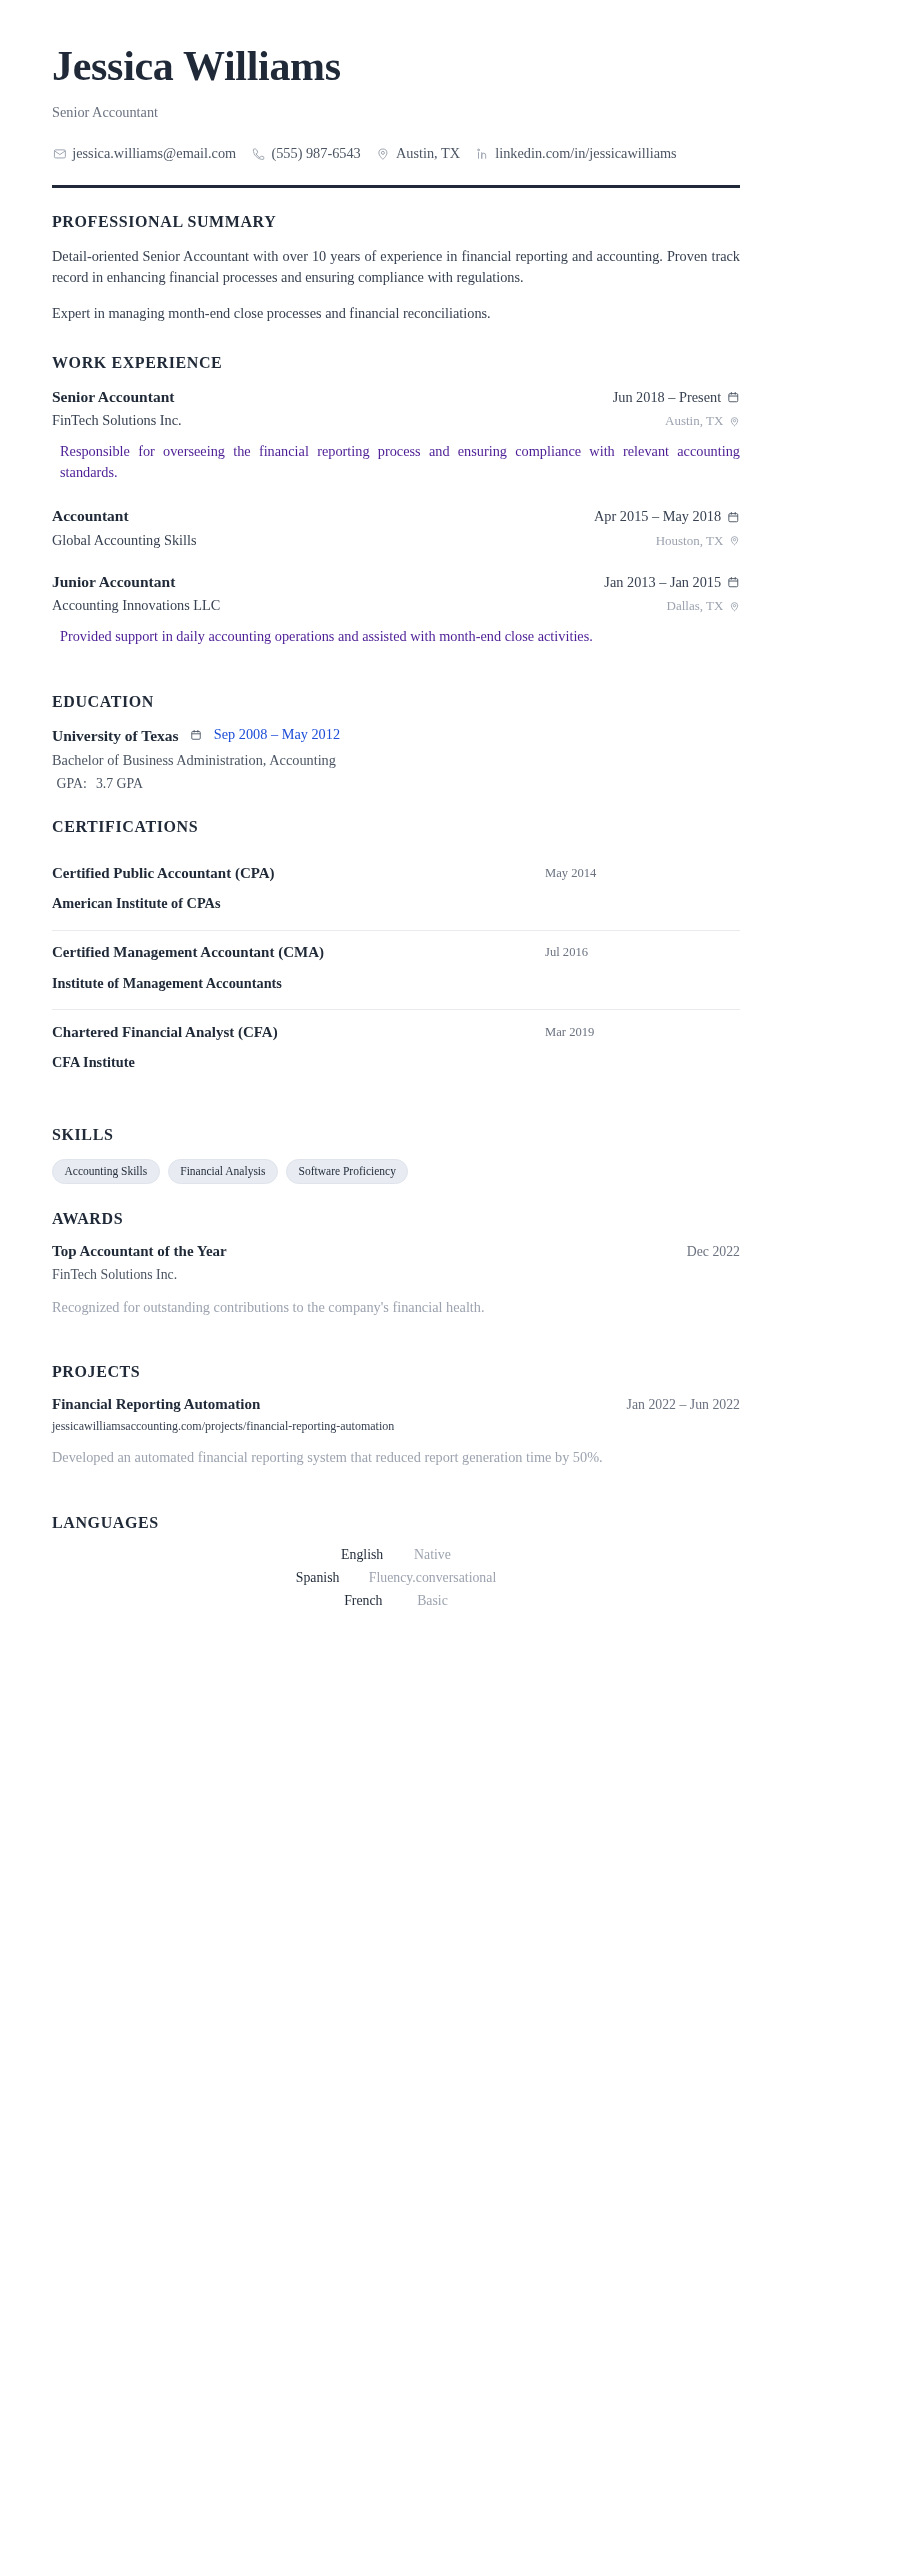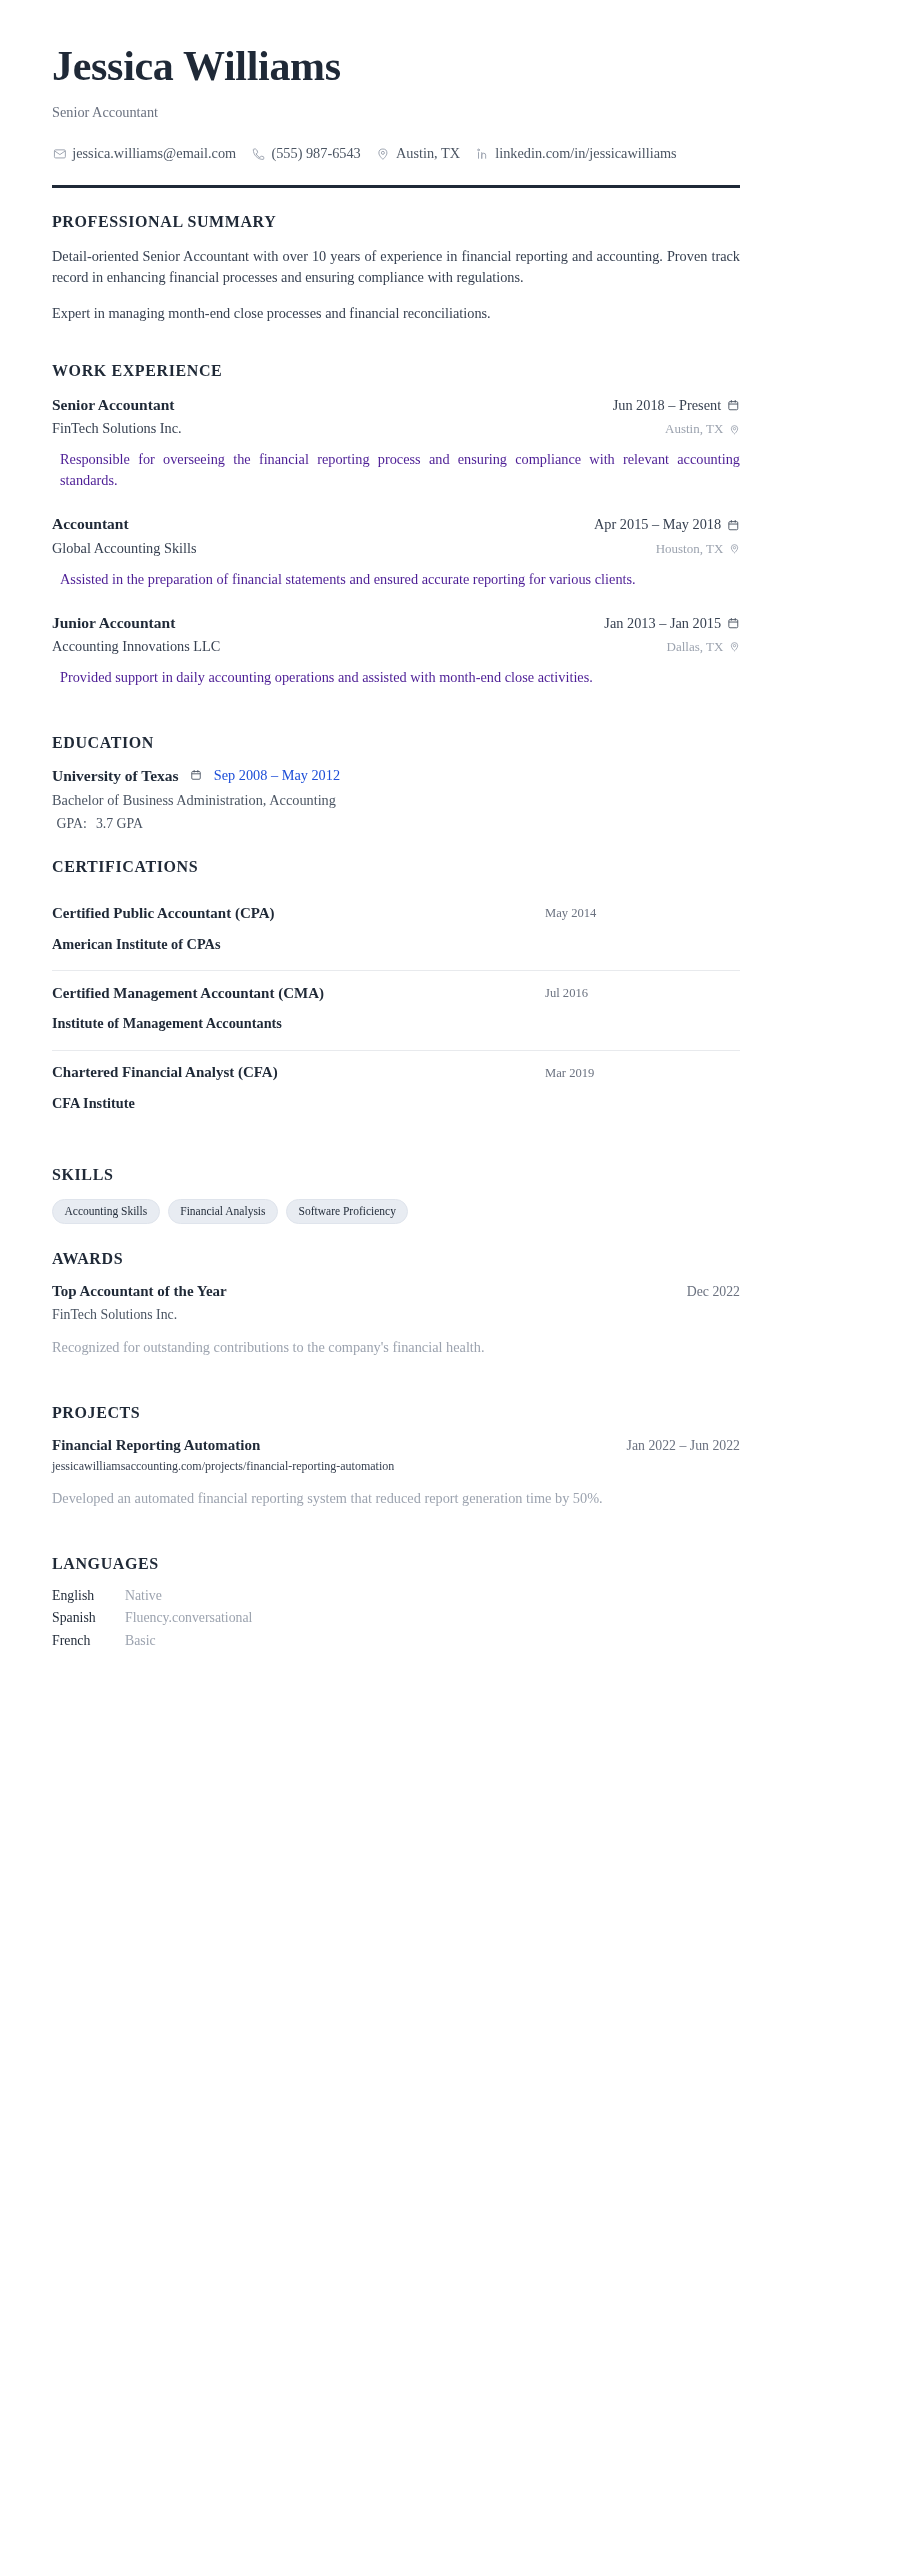--- a/index.html
+++ b/index.html
@@ -81,21 +81,21 @@
 
   
   .summary-p {
     font-size: 14.3px;
     line-height: 1.47;
     color: #374151;
     margin: 0 0 15px 0;
     text-align: justify;
     hyphens: auto;
   }
-  .summary-p:last-child { margin-bottom: 12px; }
+  .summary-p:last-child { margin-bottom: 4px; }
 
   
   .entry { margin-bottom: 23px; }
   .entry:last-child { margin-bottom: 0; }
   .entry-head {
     display: flex;
     justify-content: space-between;
     align-items: baseline;
     gap: 11.5px;
   }
@@ -282,20 +282,21 @@
     color: #9ca3af;
     line-height: 1.45;
     margin-top: 13.8px;
   }
 
   
   .lang-row {
     display: flex;
     align-items: baseline;
     margin-bottom: 6.9px;
+    justify-content: center;
   }
   .lang-row:last-child { margin-bottom: 0; }
   .lang-name {
     font-size: 13.8px;
     color: #1f2937;
     flex: 0 0 73px;
   }
   .lang-level {
     font-size: 13.8px;
     color: #9ca3af;
@@ -420,21 +421,20 @@
         <span class="entry-loc">
           <span>Houston, TX</span>
           <span class="ico">
             <svg width="11" height="11" viewBox="0 0 24 24" fill="none" stroke="#9ca3af" stroke-width="1.9">
               <path d="M12 21.5s7-6.2 7-11a7 7 0 1 0-14 0c0 4.8 7 11 7 11z"></path>
               <circle cx="12" cy="10.2" r="2.6"></circle>
             </svg>
           </span>
         </span>
       </div>
-      <p class="entry-desc">Assisted in the preparation of financial statements and ensured accurate reporting for various clients.</p>
     </div>
 
     <div class="entry">
       <div class="entry-head">
         <span class="entry-title">Junior Accountant</span>
         <span class="entry-date">
           <span>Jan 2013 – Jan 2015</span>
           <span class="ico">
             <svg width="12.6" height="12.6" viewBox="0 0 24 24" fill="none" stroke="#4b5563" stroke-width="1.8">
               <rect x="3.5" y="5" width="17" height="15.5" rx="2.2"></rect>

